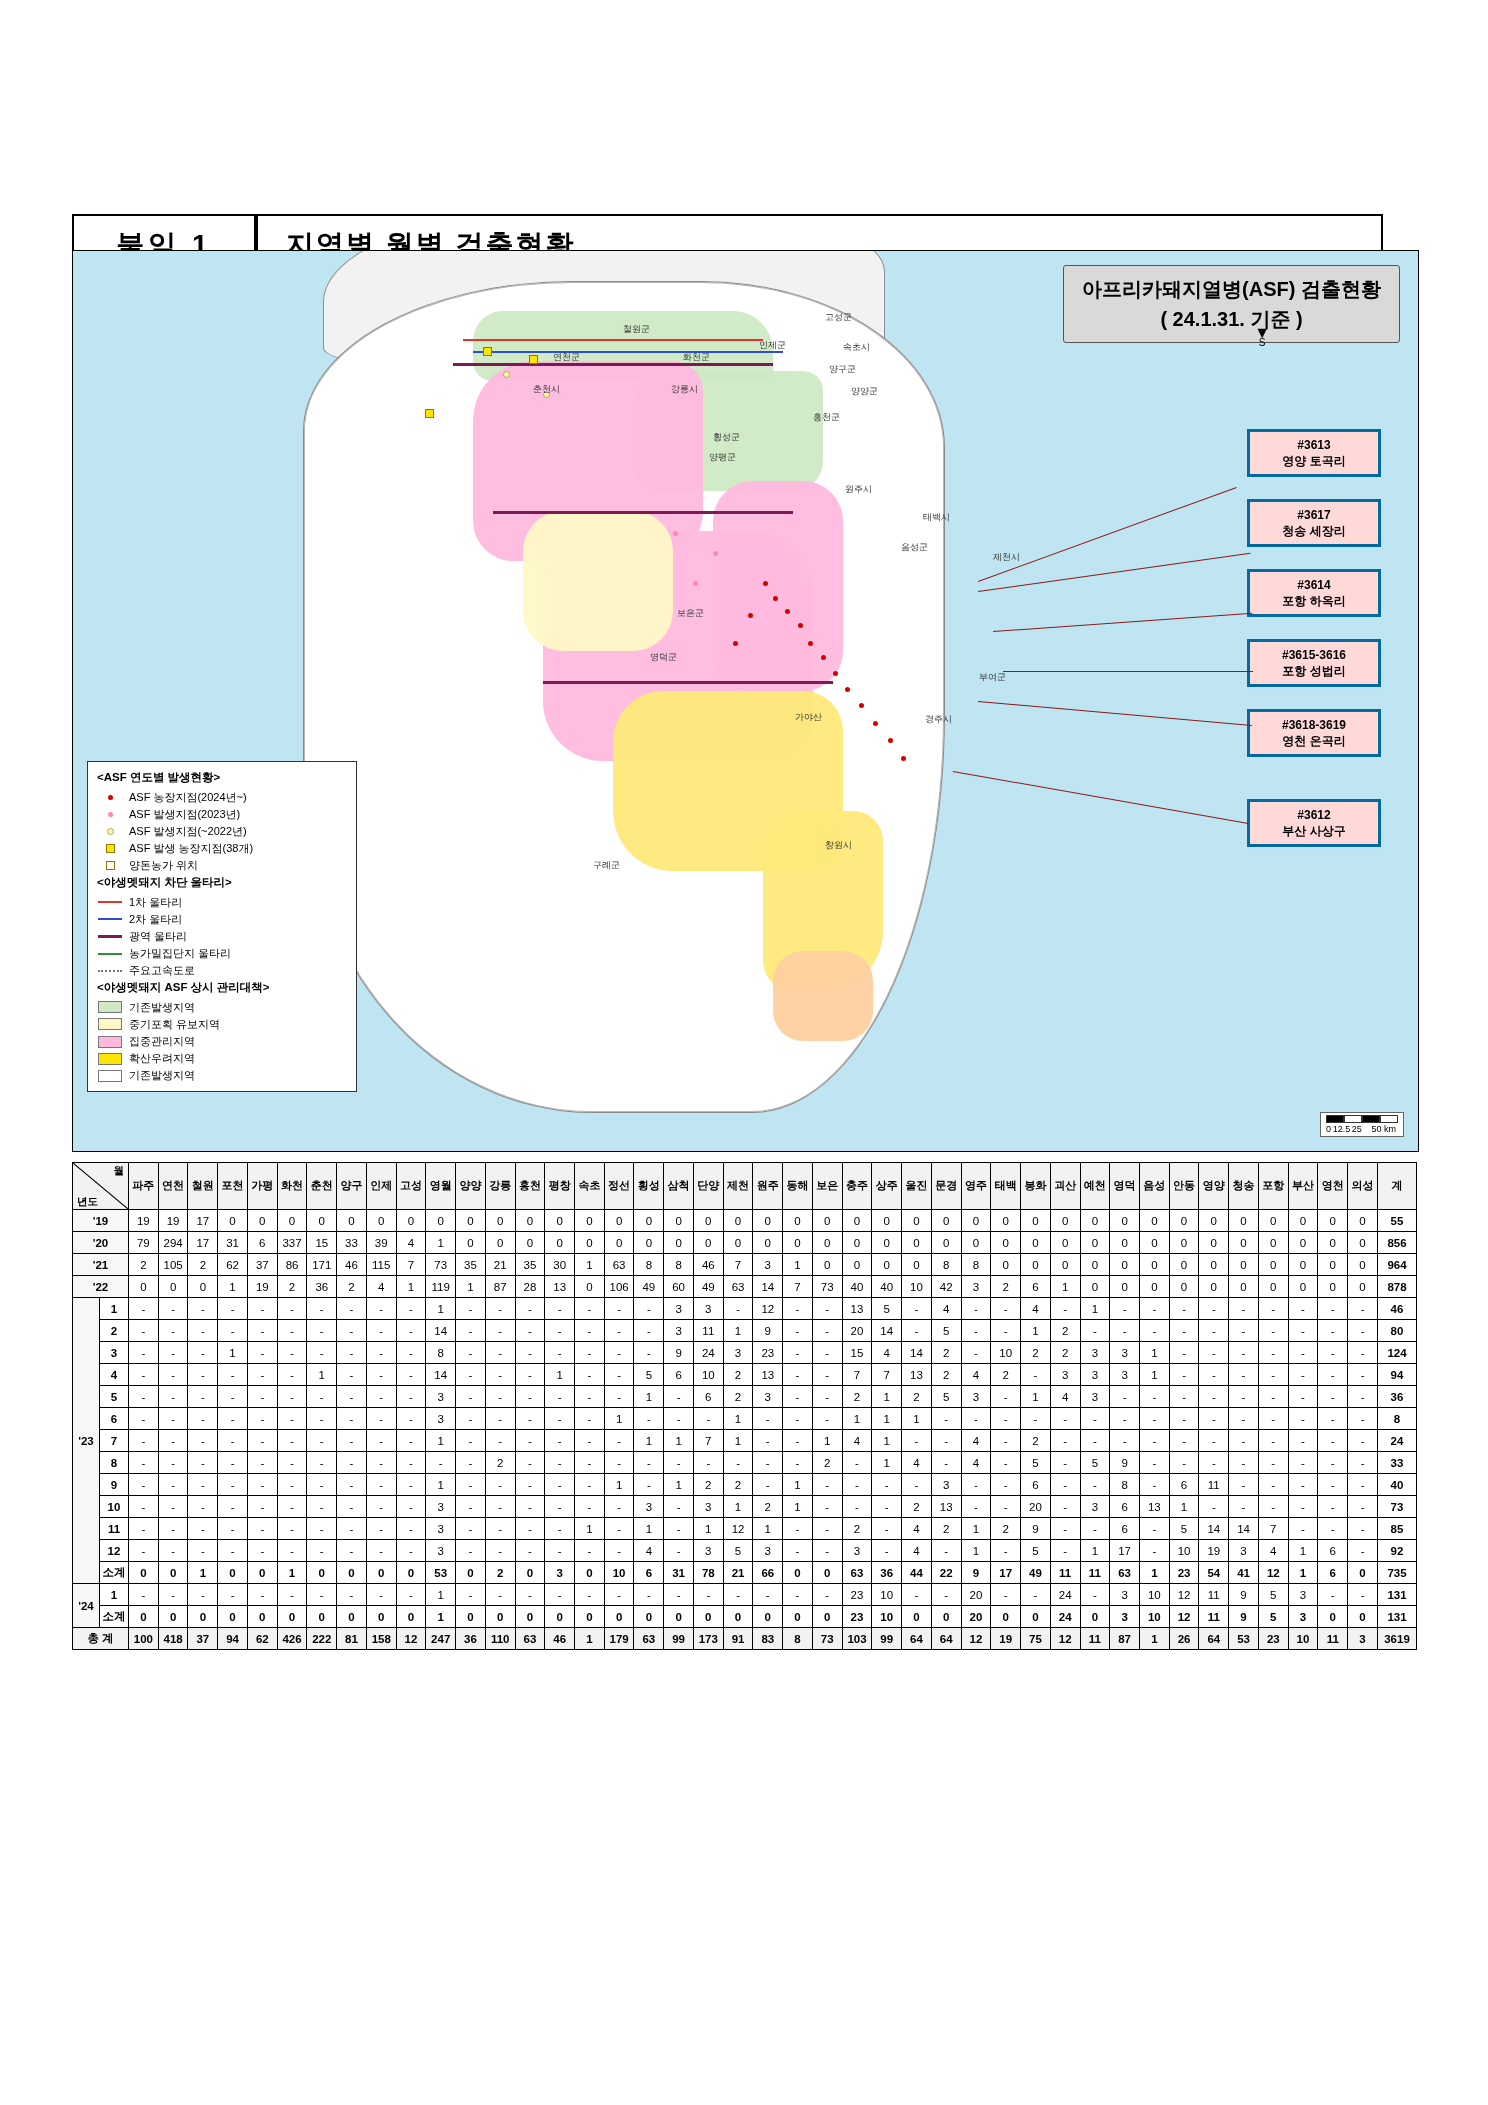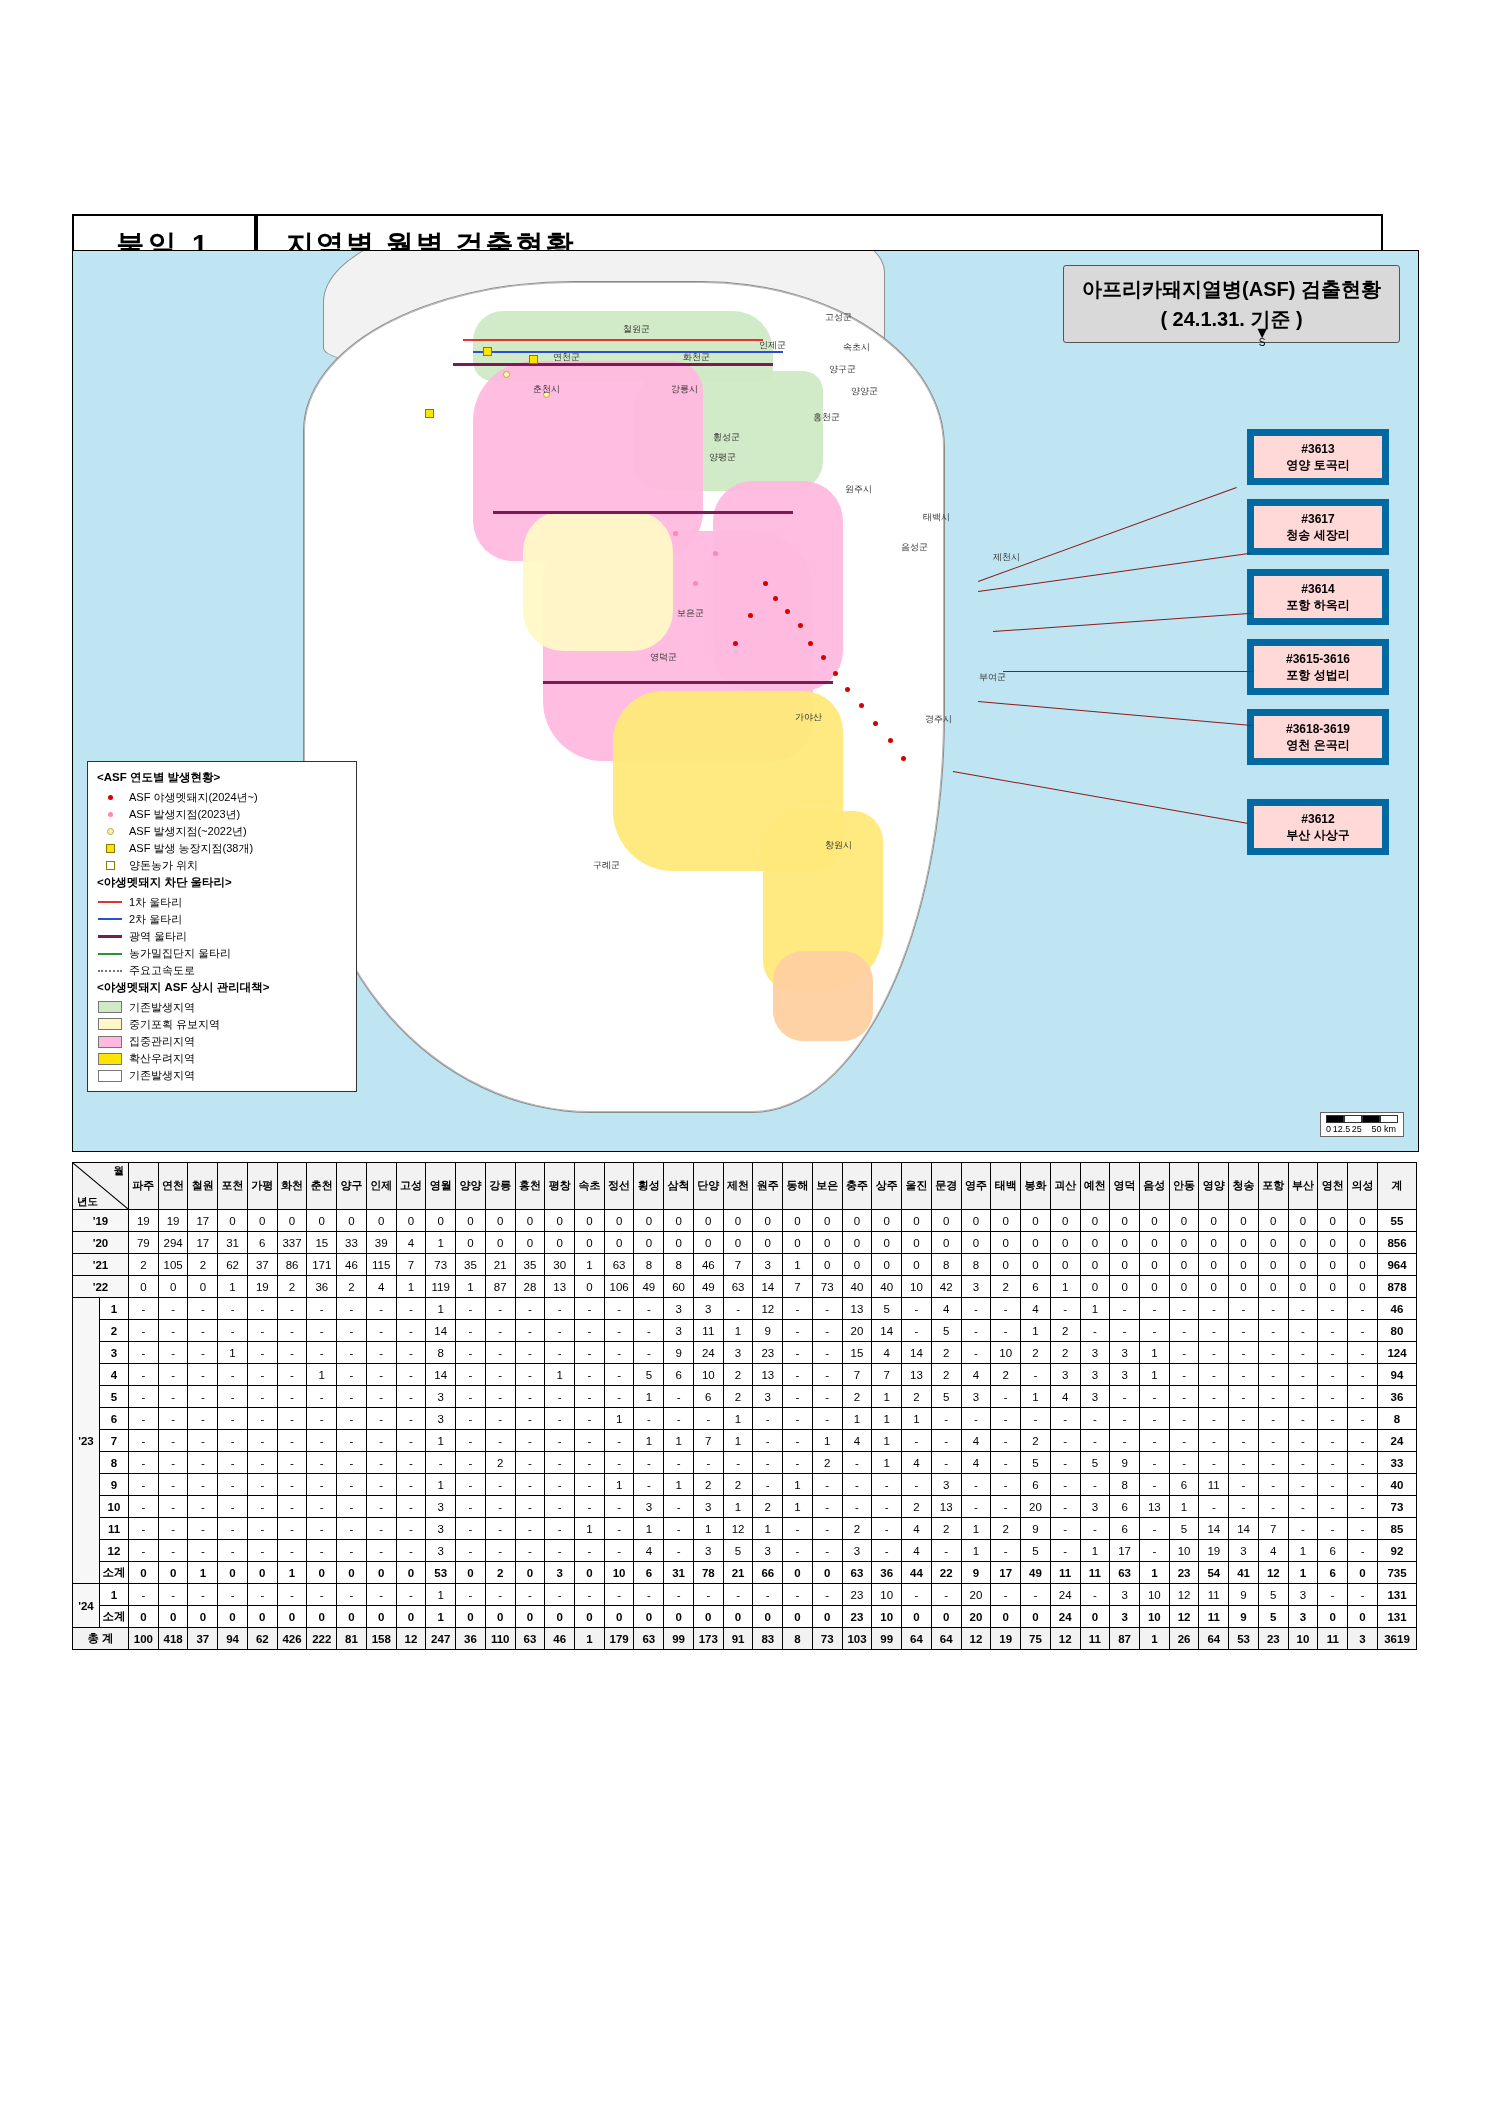--- a/index.html
+++ b/index.html
@@ -57,21 +57,21 @@
 
   .map-title{
     position:absolute;right:18px;top:14px;background:#d9d9d9;border:1px solid #555;
     padding:8px 18px;text-align:center;font-size:20px;font-weight:bold;line-height:1.5;
     border-radius:3px;
   }
   .compass{position:absolute;right:148px;top:78px;text-align:center;font-size:10px;}
   .compass .ar{font-size:16px;line-height:8px;}
 
   .callout{
-    position:absolute;border:7px solid #0369a1;background:#ffd8d8;color:#000;
+    position:absolute;border:3px solid #0369a1;background:#ffd8d8;color:#000;
     font-size:12px;font-weight:bold;text-align:center;line-height:1.35;padding:5px 6px;width:116px;
   }
   .leader{position:absolute;height:0;border-top:1px solid #8b1a1a;transform-origin:0 0;}
 
   .legend{
     position:absolute;left:14px;top:470px;width:250px;background:#fff;border:1px solid #333;
     padding:7px 9px;font-size:11px;line-height:1.55;margin-top:40px;
   }
   .legend h4{margin:0 0 2px 0;font-size:11.5px;font-weight:bold;}
   .lrow{display:flex;align-items:center;gap:6px;}
@@ -200,21 +200,21 @@
     <div class="leader" style="left:930px;top:420px;width:250px;transform:rotate(0deg);"></div>
     <div class="leader" style="left:905px;top:450px;width:275px;transform:rotate(5deg);"></div>
     <div class="leader" style="left:880px;top:520px;width:300px;transform:rotate(10deg);"></div>
 
     <div class="legend">
       <h4>&lt;ASF 연도별 발생현황&gt;</h4>
       <div class="lrow">
           <span class="lkey">
             <i class="dot dot-red" style="position:static;"></i>
           </span>
-          <span>ASF 야생멧돼지(2024년~)</span>
+          <span>ASF 농장지점(2024년~)</span>
         </div>
       <div class="lrow">
           <span class="lkey">
             <i class="dot dot-pink" style="position:static;"></i>
           </span>
           <span>ASF 발생지점(2023년)</span>
         </div>
       <div class="lrow">
           <span class="lkey">
             <i class="dot dot-cream" style="position:static;"></i>

